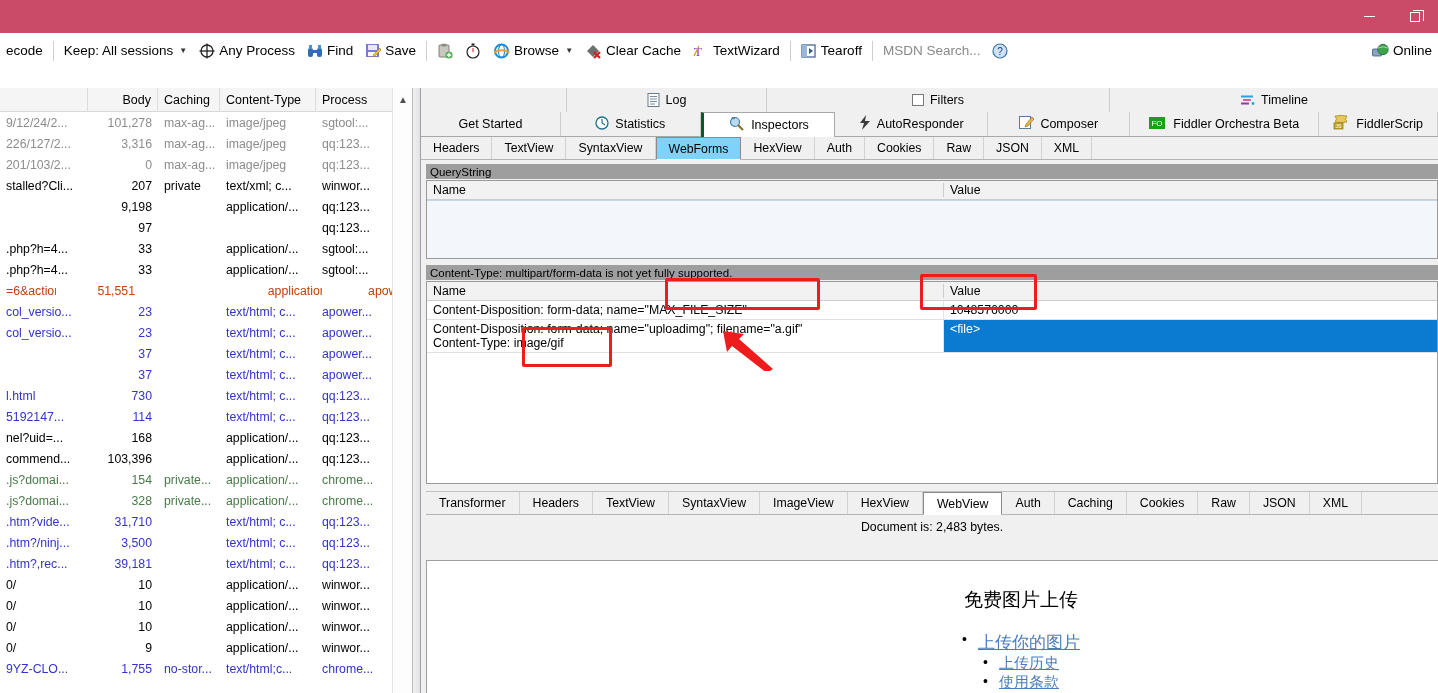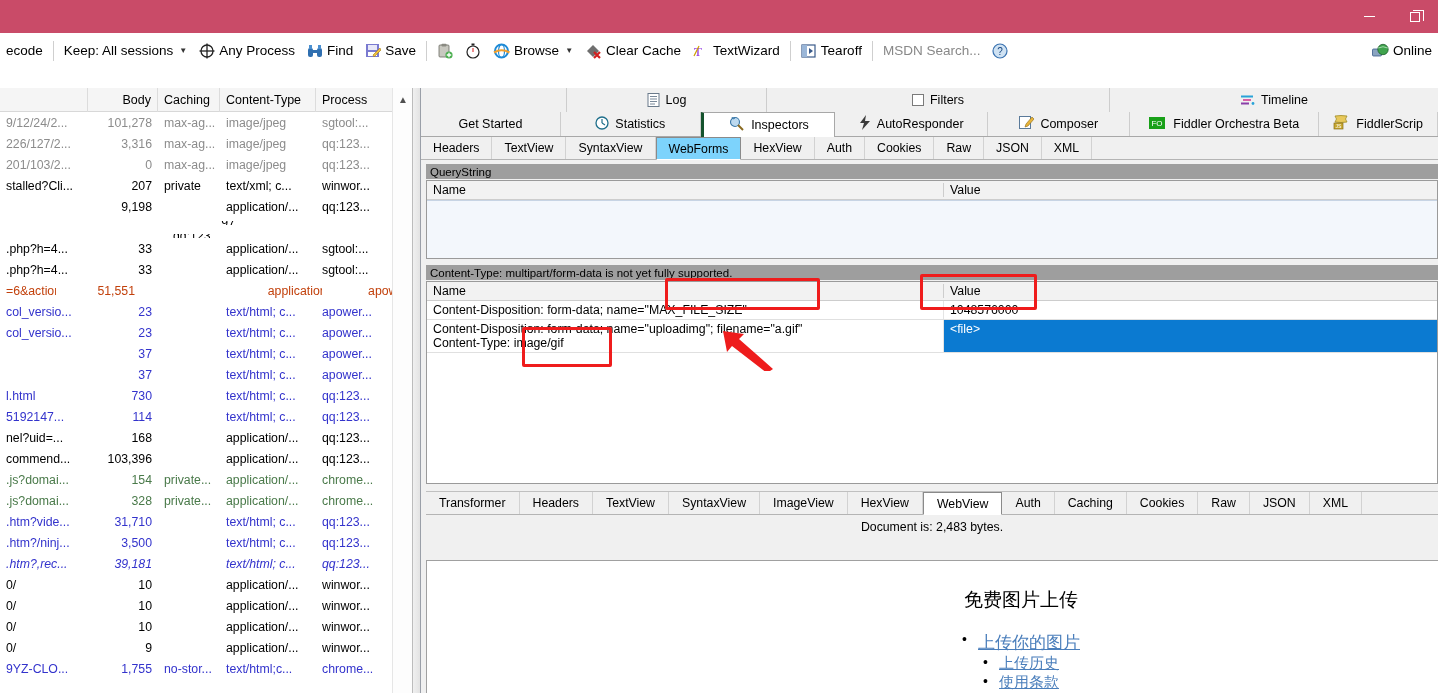--- a/index.html
+++ b/index.html
@@ -369,21 +369,21 @@
           <div class="gc c-ctype">text/xml; c...</div>
           <div class="gc c-proc">winwor...</div>
         </div>
         <div class="grow" style="color: rgb(0, 0, 0);">
           <div class="gc c-url"></div>
           <div class="gc c-body num">9,198</div>
           <div class="gc c-cache"></div>
           <div class="gc c-ctype">application/...</div>
           <div class="gc c-proc">qq:123...</div>
         </div>
-        <div class="grow" style="color: rgb(0, 0, 0); flex-direction: column;">
+        <div class="grow" style="color: rgb(0, 0, 0);">
           <div class="gc c-url"></div>
           <div class="gc c-body num">97</div>
           <div class="gc c-cache"></div>
           <div class="gc c-ctype"></div>
           <div class="gc c-proc">qq:123...</div>
         </div>
         <div class="grow" style="color: rgb(0, 0, 0);">
           <div class="gc c-url">.php?h=4...</div>
           <div class="gc c-body num">33</div>
           <div class="gc c-cache"></div>
@@ -481,21 +481,21 @@
           <div class="gc c-ctype">text/html; c...</div>
           <div class="gc c-proc">qq:123...</div>
         </div>
         <div class="grow" style="color: rgb(51, 51, 204);">
           <div class="gc c-url">.htm?/ninj...</div>
           <div class="gc c-body num">3,500</div>
           <div class="gc c-cache"></div>
           <div class="gc c-ctype">text/html; c...</div>
           <div class="gc c-proc">qq:123...</div>
         </div>
-        <div class="grow" style="color: rgb(51, 51, 204); font-style: italic;">
+        <div class="grow" style="color: rgb(51, 51, 204);">
           <div class="gc c-url">.htm?,rec...</div>
           <div class="gc c-body num">39,181</div>
           <div class="gc c-cache"></div>
           <div class="gc c-ctype">text/html; c...</div>
           <div class="gc c-proc">qq:123...</div>
         </div>
         <div class="grow" style="color: rgb(0, 0, 0);">
           <div class="gc c-url">0/</div>
           <div class="gc c-body num">10</div>
           <div class="gc c-cache"></div>

